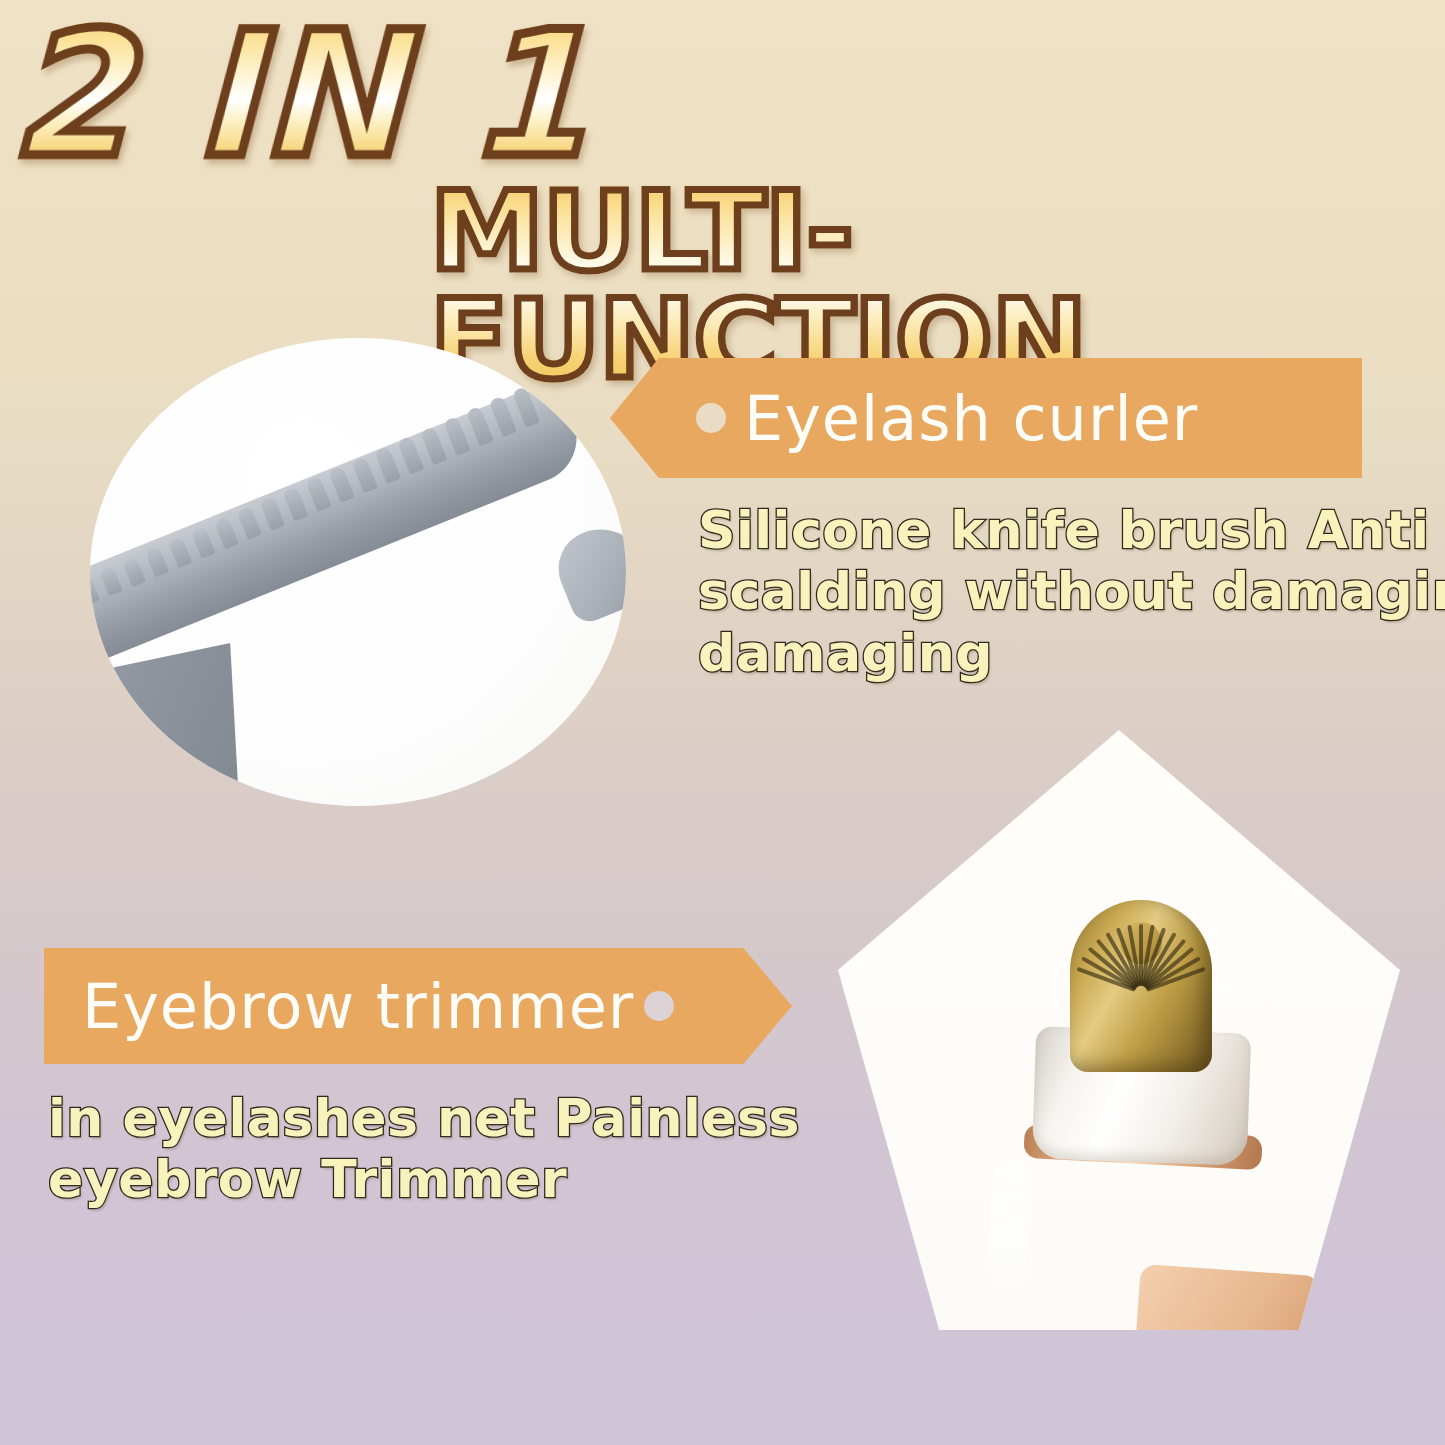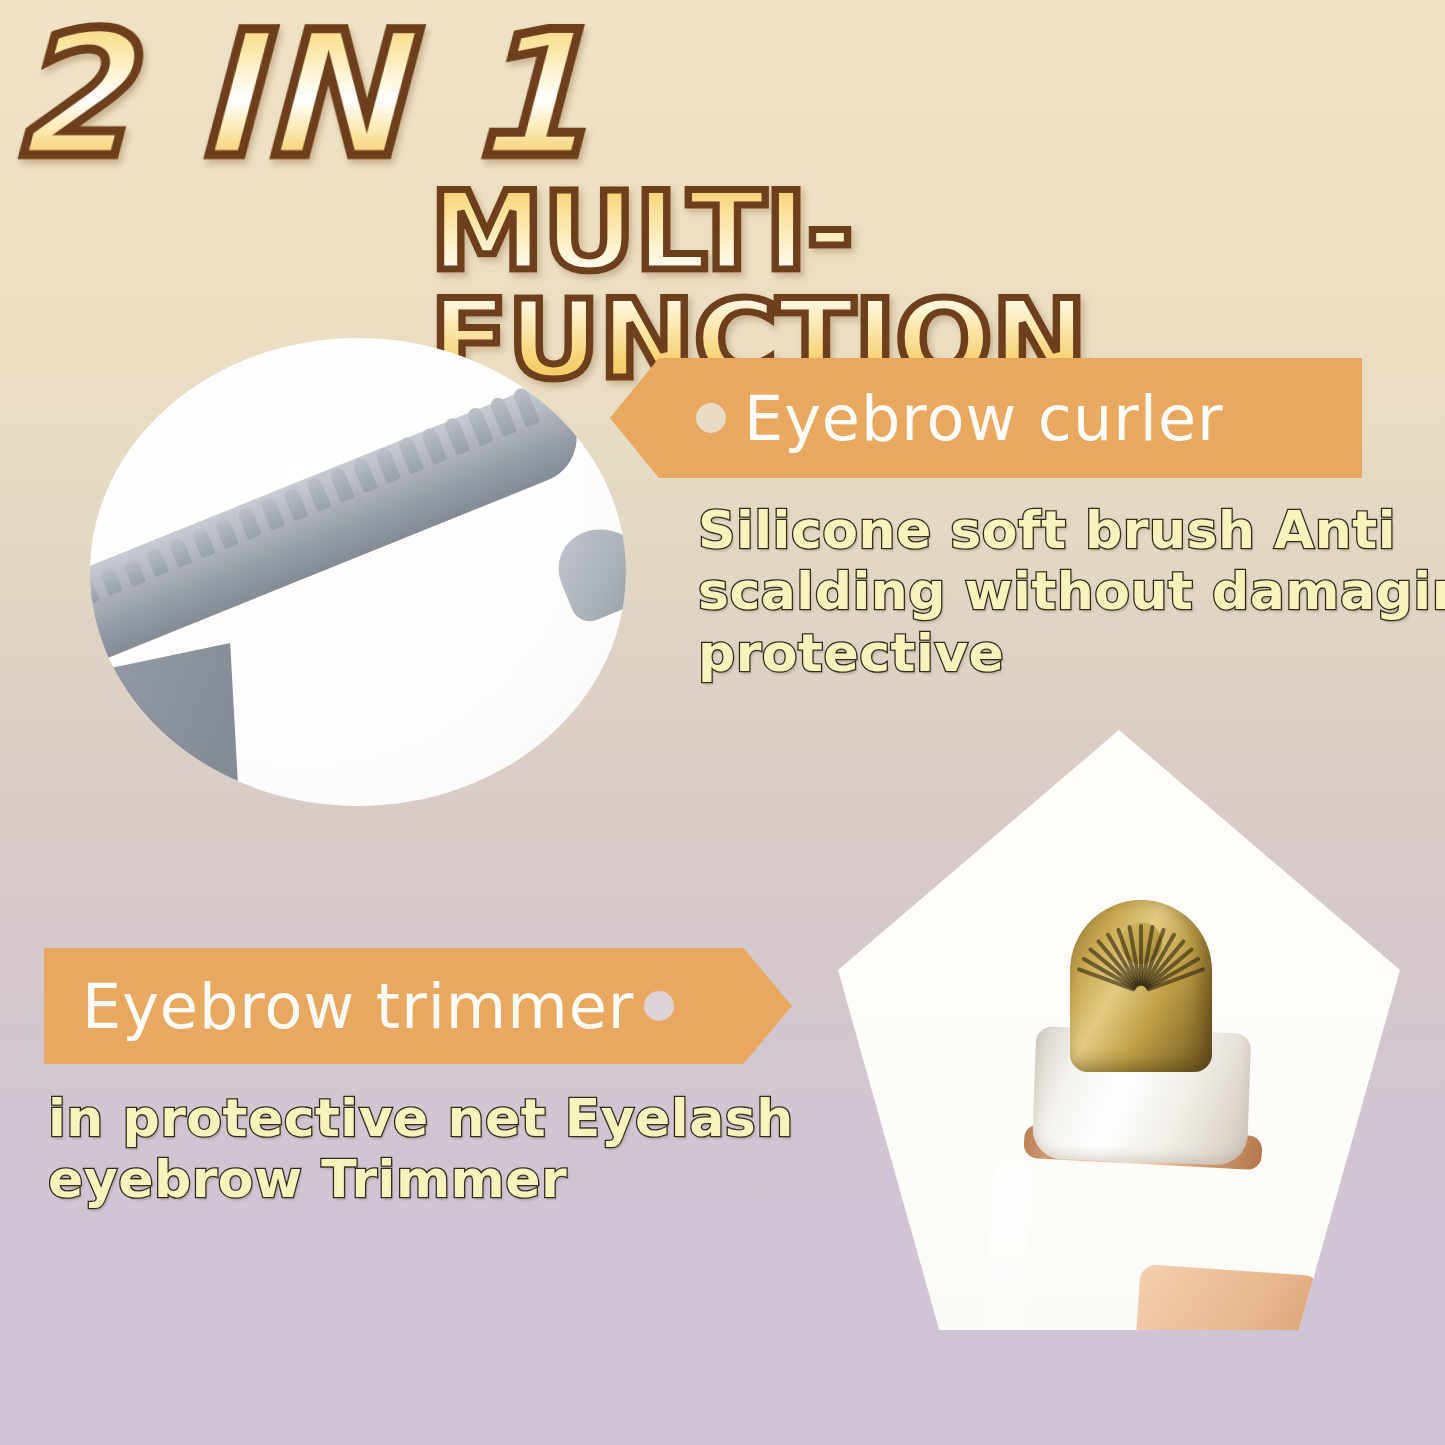--- a/index.html
+++ b/index.html
@@ -410,27 +410,27 @@
         <div class="tooth" style="left: 430px; height: 37.2px;"></div>
         <div class="tooth" style="left: 455px; height: 37.9px;"></div>
         <div class="tooth" style="left: 480px; height: 38.6px;"></div>
         <div class="tooth" style="left: 505px; height: 39.3px;"></div>
       </div>
     <div class="brush-tip"></div>
   </div>
 
   <div class="banner banner-left-point">
     <span class="tag-hole"></span>
-    <span class="banner-label">Eyebrow curler</span>
+    <span class="banner-label">Eyelash curler</span>
   </div>
 
   <div class="body-text body-text-top">
-    <div>Silicone soft brush Anti</div>
+    <div>Silicone knife brush Anti</div>
     <div>scalding without damaging</div>
-    <div>protective</div>
+    <div>damaging</div>
   </div>
 
   <div class="pentagon-photo">
     <div class="trim-body"></div>
     <div class="trim-body-shine"></div>
     <div class="trim-base-plate"></div>
     <div class="trim-ring"></div>
     <div class="trim-collar"></div>
     <div class="trim-head"></div>
     <div class="trim-head-slots" id="headSlots">
@@ -452,17 +452,17 @@
         <div class="slot" style="transform: rotate(70deg) translateY(-6px);"></div>
       </div>
   </div>
 
   <div class="banner banner-right-point">
     <span class="banner-label">Eyebrow trimmer</span>
     <span class="tag-hole lower"></span>
   </div>
 
   <div class="body-text body-text-bottom">
-    <div>in protective net Eyelash</div>
+    <div>in eyelashes net Painless</div>
     <div>eyebrow Trimmer</div>
   </div>
 
 </div>
 
 </body></html>

